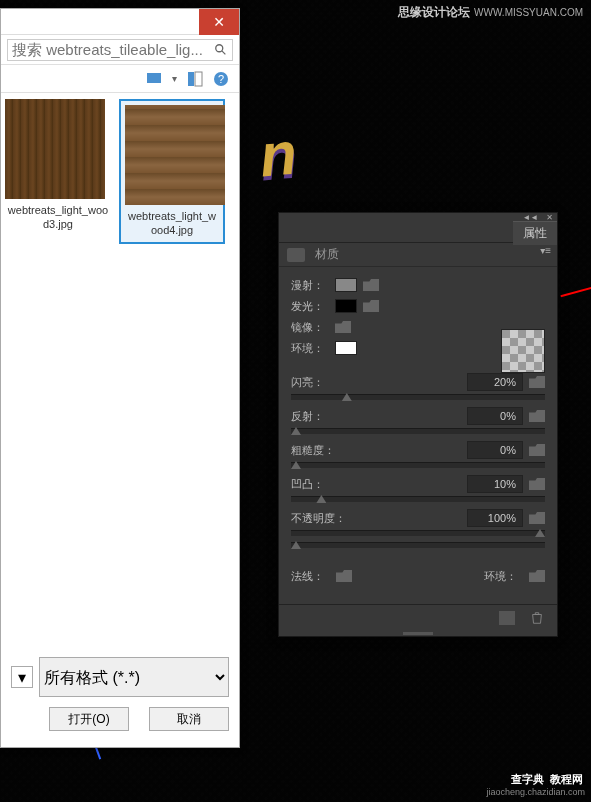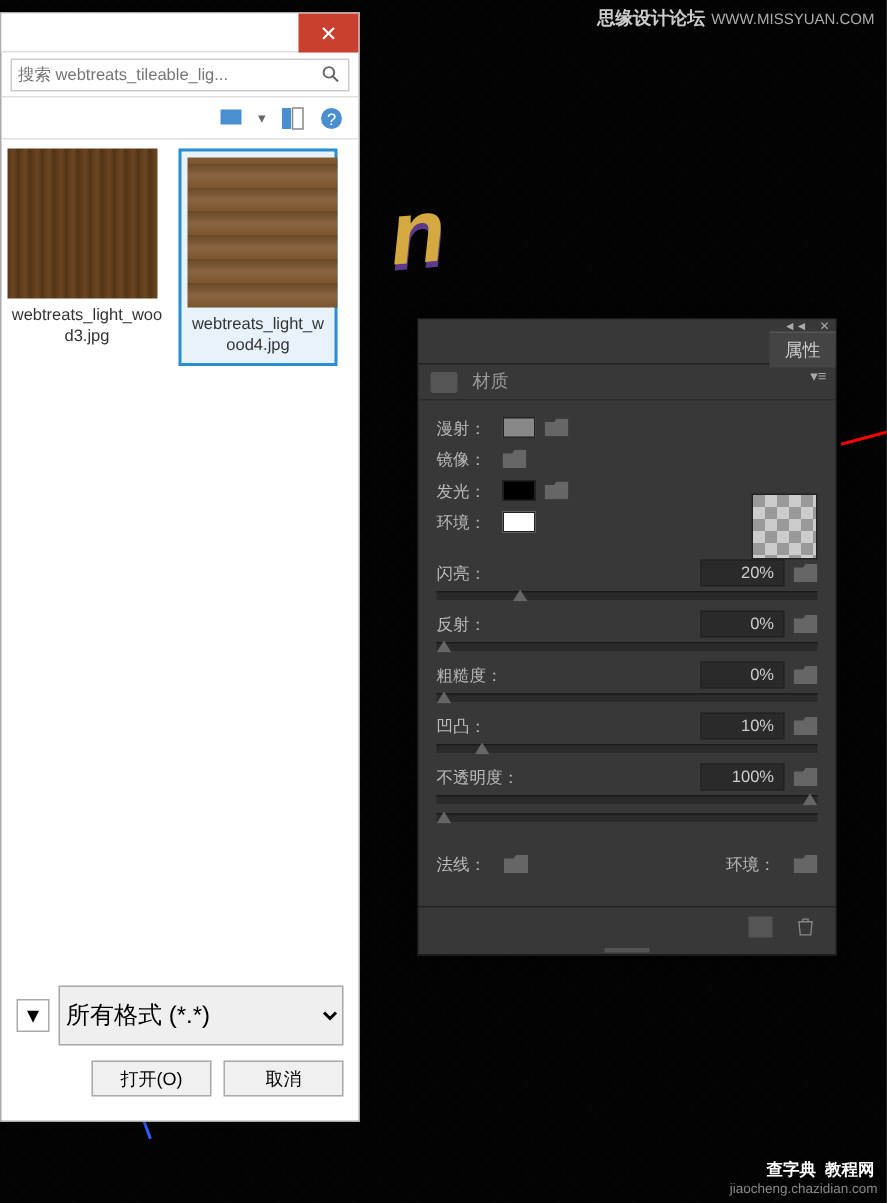--- a/index.html
+++ b/index.html
@@ -18,36 +18,36 @@
 
 
 .file-dialog {
   position: absolute; top: 8px; left: 0; width: 240px; height: 740px;
   background: #fff; border: 1px solid #aaa; box-shadow: 2px 2px 6px rgba(0,0,0,0.3);
 }
 .fd-titlebar { height: 26px; background: #fff; border-bottom: 1px solid #ddd; display: flex; justify-content: flex-end; }
 .fd-close { width: 40px; height: 26px; background: #c94030; color: #fff; display: flex; align-items: center; justify-content: center; font-size: 14px; }
 .fd-toolbar { height: 30px; display: flex; align-items: center; padding: 0 6px; gap: 4px; border-bottom: 1px solid #e0e0e0; }
 .fd-search { flex: 1; display: flex; align-items: center; border: 1px solid #ccc; height: 22px; padding: 0 4px; }
-.fd-search input { border: none; outline: none; flex: 1; font-size: 11px; color: #666; }
+.fd-search input { border: none; outline: none; flex: 1; font-size: 15px; color: #666; }
 .fd-search-icon { width: 14px; height: 14px; color: #666; }
 .fd-viewrow { height: 28px; display: flex; justify-content: flex-end; align-items: center; gap: 10px; padding: 0 10px; border-bottom: 1px solid #e0e0e0; }
 .fd-viewicon { width: 16px; height: 16px; }
 .fd-files { height: 540px; padding: 6px 4px; display: flex; gap: 8px; align-items: flex-start; }
 .fd-file { width: 106px; text-align: center; }
 .fd-file.selected { border: 2px solid #2a8dd4; background: #e8f2fa; padding: 4px; }
 .fd-thumb { width: 100px; height: 100px; }
 .fd-thumb.wood3 { background: repeating-linear-gradient(90deg, #5a3a1a 0, #6b4520 4px, #4a3012 8px); }
 .fd-thumb.wood4 { background: repeating-linear-gradient(0deg, #7a5530 0, #8a6540 8px, #6a4a28 16px); }
 .fd-fname { font-size: 11px; color: #333; margin-top: 4px; word-break: break-all; line-height: 1.3; }
 .fd-bottom { position: absolute; bottom: 10px; left: 0; width: 100%; padding: 6px 10px; }
 .fd-format { display: flex; align-items: center; gap: 6px; margin-bottom: 10px; }
 .fd-format select { flex: 1; height: 40px; font-size: 16px; border: 1px solid #aaa; }
 .fd-dropdown-left { width: 22px; height: 22px; border: 1px solid #aaa; display: flex; align-items: center; justify-content: center; }
-.fd-buttons { display: flex; justify-content: flex-end; gap: 8px; }
+.fd-buttons { display: flex; justify-content: flex-end; gap: 20px; }
 .fd-btn { width: 80px; height: 24px; border: 1px solid #aaa; background: #f0f0f0; font-size: 12px; }
 
 
 .props-panel { position: absolute; top: 212px; left: 278px; width: 280px; background: #383838; border: 1px solid #1a1a1a; box-shadow: 0 2px 8px rgba(0,0,0,0.5); }
 .pp-top { height: 8px; background: #383838; display: flex; justify-content: flex-end; align-items: center; padding: 0 4px; gap: 8px; }
 .pp-top span { color: #aaa; font-size: 8px; }
 .pp-tabbar { height: 22px; background: #383838; display: flex; align-items: flex-end; border-bottom: 1px solid #222; flex-direction: column; }
 .pp-tab { padding: 3px 10px; font-size: 12px; color: #ccc; background: #444; border-top: 1px solid #555; }
 .pp-menu { margin-left: auto; color: #aaa; padding: 0 6px; font-size: 10px; }
 .pp-subtab { height: 24px; display: flex; align-items: center; padding: 0 8px; gap: 10px; border-bottom: 1px solid #2a2a2a; }
@@ -158,27 +158,27 @@
   </div>
   <div class="pp-body" style="position:relative;">
     <div class="pp-preview"></div>
 
     <div class="pp-row">
       <span class="pp-label">漫射：</span>
       <span class="pp-swatch" style="background:#888;"></span>
       <span class="pp-folder"></span>
     </div>
     <div class="pp-row">
+      <span class="pp-label">发光：</span>
+      <span class="pp-swatch" style="background:#000;"></span>
+      <span class="pp-folder"></span>
+    </div>
+    <div class="pp-row">
       <span class="pp-label">镜像：</span>
       <span class="pp-folder" style="margin-left:2px;"></span>
-    </div>
-    <div class="pp-row">
-      <span class="pp-label">发光：</span>
-      <span class="pp-swatch" style="background:#000;"></span>
-      <span class="pp-folder"></span>
     </div>
     <div class="pp-row">
       <span class="pp-label">环境：</span>
       <span class="pp-swatch" style="background:#fff;"></span>
     </div>
 
     <div class="pp-slider-group">
       <div class="pp-slider-row">
         <div class="pp-slider-head">
           <span class="pp-slider-label">闪亮：</span>

